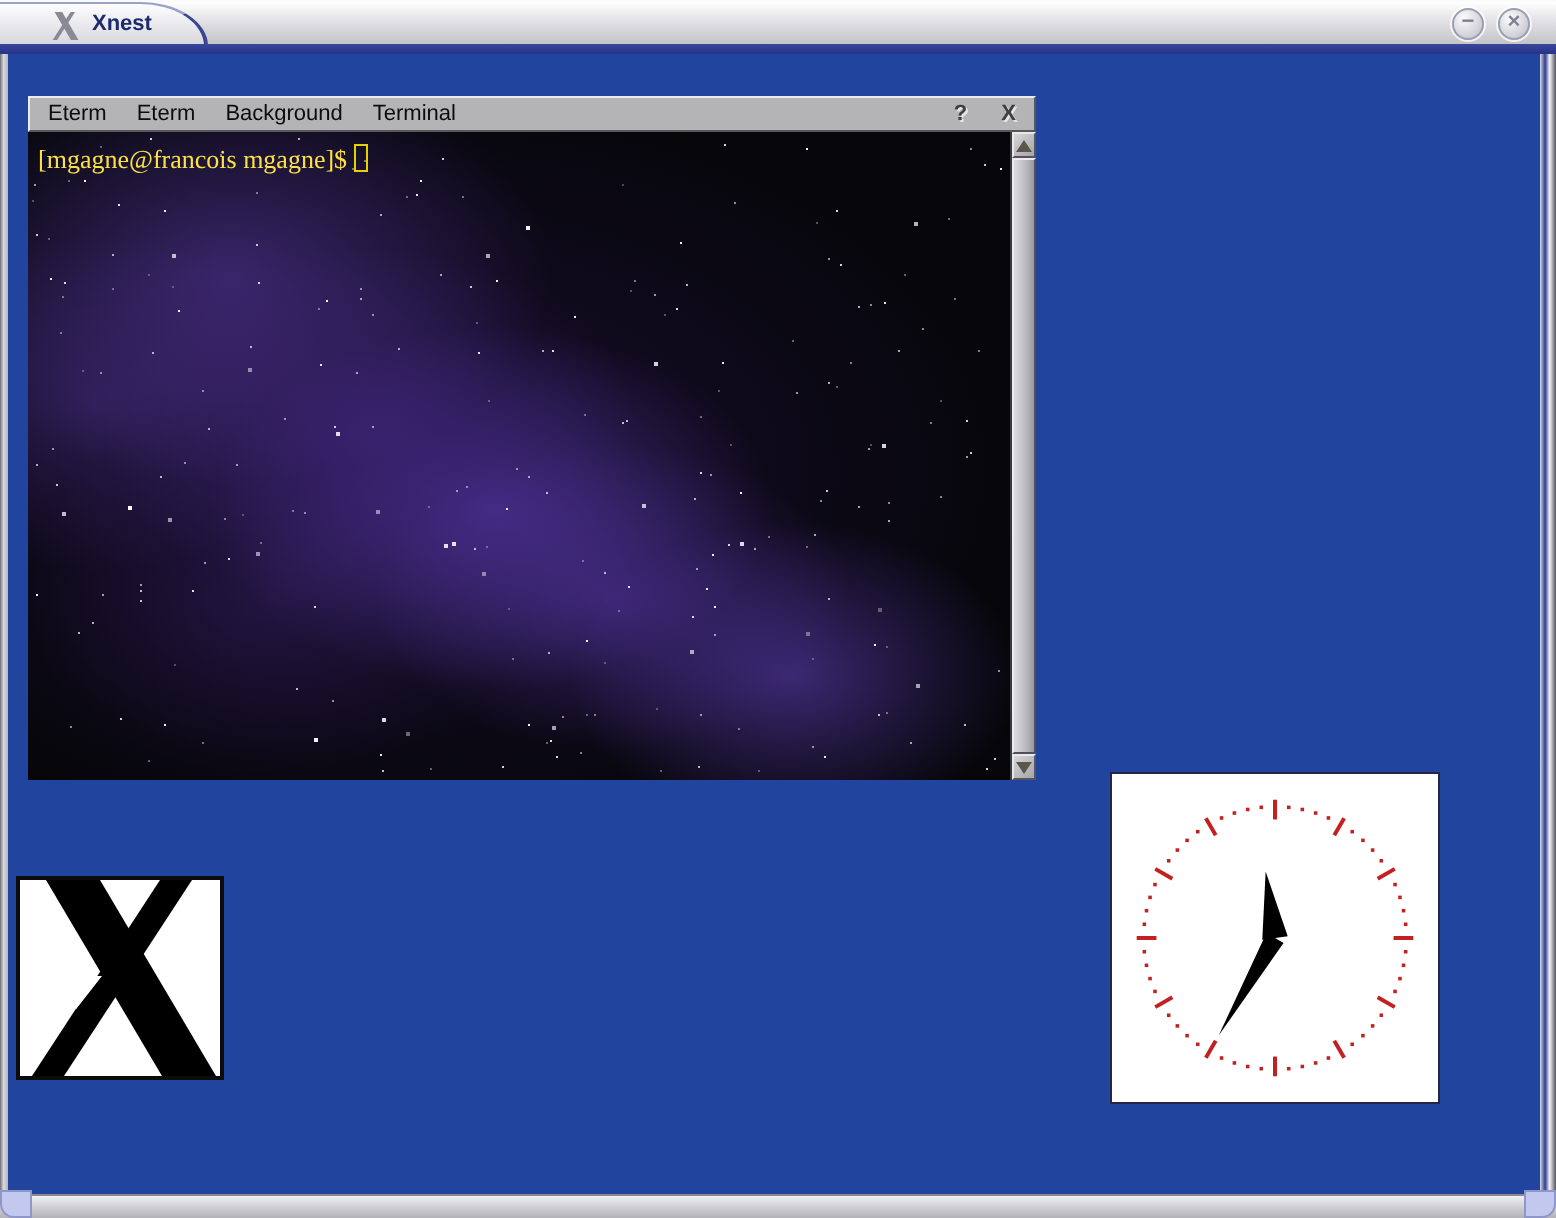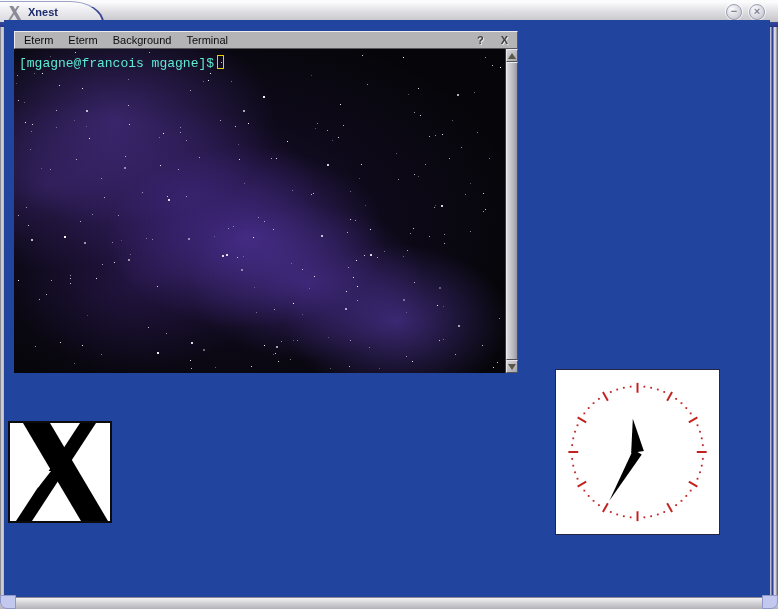--- a/index.html
+++ b/index.html
@@ -18,21 +18,21 @@
   .titlebar-accent {
     position:absolute; left:0; top:22px; width:778px; height:5px;
     background:linear-gradient(#39479b, #25338a);
   }
   .title-tab {
     position:absolute; left:0; top:0; width:104px; height:22px;
     background:linear-gradient(#fdfdff, #d6d6dc);
     border-right:2px solid #3a4694;
     border-top:1px solid #9aa2c8;
     border-top-right-radius:34px 22px;
-    display:flex; align-items:center; padding-left:7px; gap:6px;
+    display:flex; align-items:center; padding-left:25px; gap:6px;
   }
   .title-text { font-size:11px; font-weight:bold; color:#1c2a6e; padding-bottom:1px; }
   .win-controls { position:absolute; right:13px; top:3px; display:flex; gap:7px; }
   .win-btn {
     width:16px; height:16px; border-radius:50%;
     background:radial-gradient(circle at 35% 30%, #fcfcfe, #cfcfd6 70%, #b8b8c2);
     border:1px solid #9aa0b4; box-shadow:0 0 0 1px rgba(255,255,255,.75);
     color:#7b8292; font-size:11px; font-weight:bold; line-height:13px;
     text-align:center; cursor:default;
   }
@@ -46,21 +46,21 @@
   }
   .frame-bottom {
     position:absolute; left:0; top:597px; width:778px; height:12px;
     background:linear-gradient(#f2f2f4,#c9c9ce 60%,#b2b2b8);
     border-top:1px solid #8a8a92;
   }
   .corner { position:absolute; top:595px; width:16px; height:14px; background:#c2c8ee; border:1px solid #8f97c8; }
   .corner-bl { left:0; border-bottom-left-radius:7px; }
   .corner-br { left:762px; border-bottom-right-radius:7px; }
 
-  .desktop { position:absolute; left:4px; top:20px; width:766px; height:510px; background:#21459e; }
+  .desktop { position:absolute; left:4px; top:37px; width:766px; height:510px; background:#21459e; }
 
   
   .eterm { position:absolute; left:14px; top:38px; width:504px; height:342px; }
   .menubar {
     height:18px; background:#b4b4b6;
     border-top:1px solid #ececee; border-left:1px solid #ececee;
     border-right:1px solid #58585c; border-bottom:1px solid #58585c;
     display:flex; align-items:center; padding:0 9px; gap:15px;
     font-size:11px; color:#0c0c0c;
   }
@@ -79,21 +79,21 @@
       radial-gradient(190px 130px at 34% 46%, rgba(64,38,128,.55), rgba(0,0,0,0) 70%),
       radial-gradient(200px 130px at 46% 58%, rgba(94,62,184,.6), rgba(0,0,0,0) 70%),
       radial-gradient(170px 110px at 58% 72%, rgba(82,52,162,.55), rgba(0,0,0,0) 70%),
       radial-gradient(160px 110px at 76% 84%, rgba(98,66,192,.55), rgba(0,0,0,0) 70%),
       radial-gradient(180px 130px at 24% 72%, rgba(52,30,98,.5), rgba(0,0,0,0) 70%),
       radial-gradient(420px 260px at 38% 52%, rgba(38,20,74,.55), rgba(0,0,0,0) 75%);
   }
   .stars { position:absolute; inset:0; }
   .prompt-line {
     position:absolute; left:5px; top:6px;
-    font-family:Liberation Mono, monospace; font-size:13px; color:#5eead4;
+    font-family:Liberation Serif, serif; font-size:13px; color:#fde047;
     white-space:pre;
   }
   .term-cursor {
     display:inline-block; width:7px; height:14px; margin-left:3px;
     border:1px solid #e6d000; vertical-align:-2px;
   }
   .scrollbar {
     position:absolute; right:0; top:0; width:13px; height:324px;
     background:#94949a; border-left:1px solid #3a3a40;
   }

